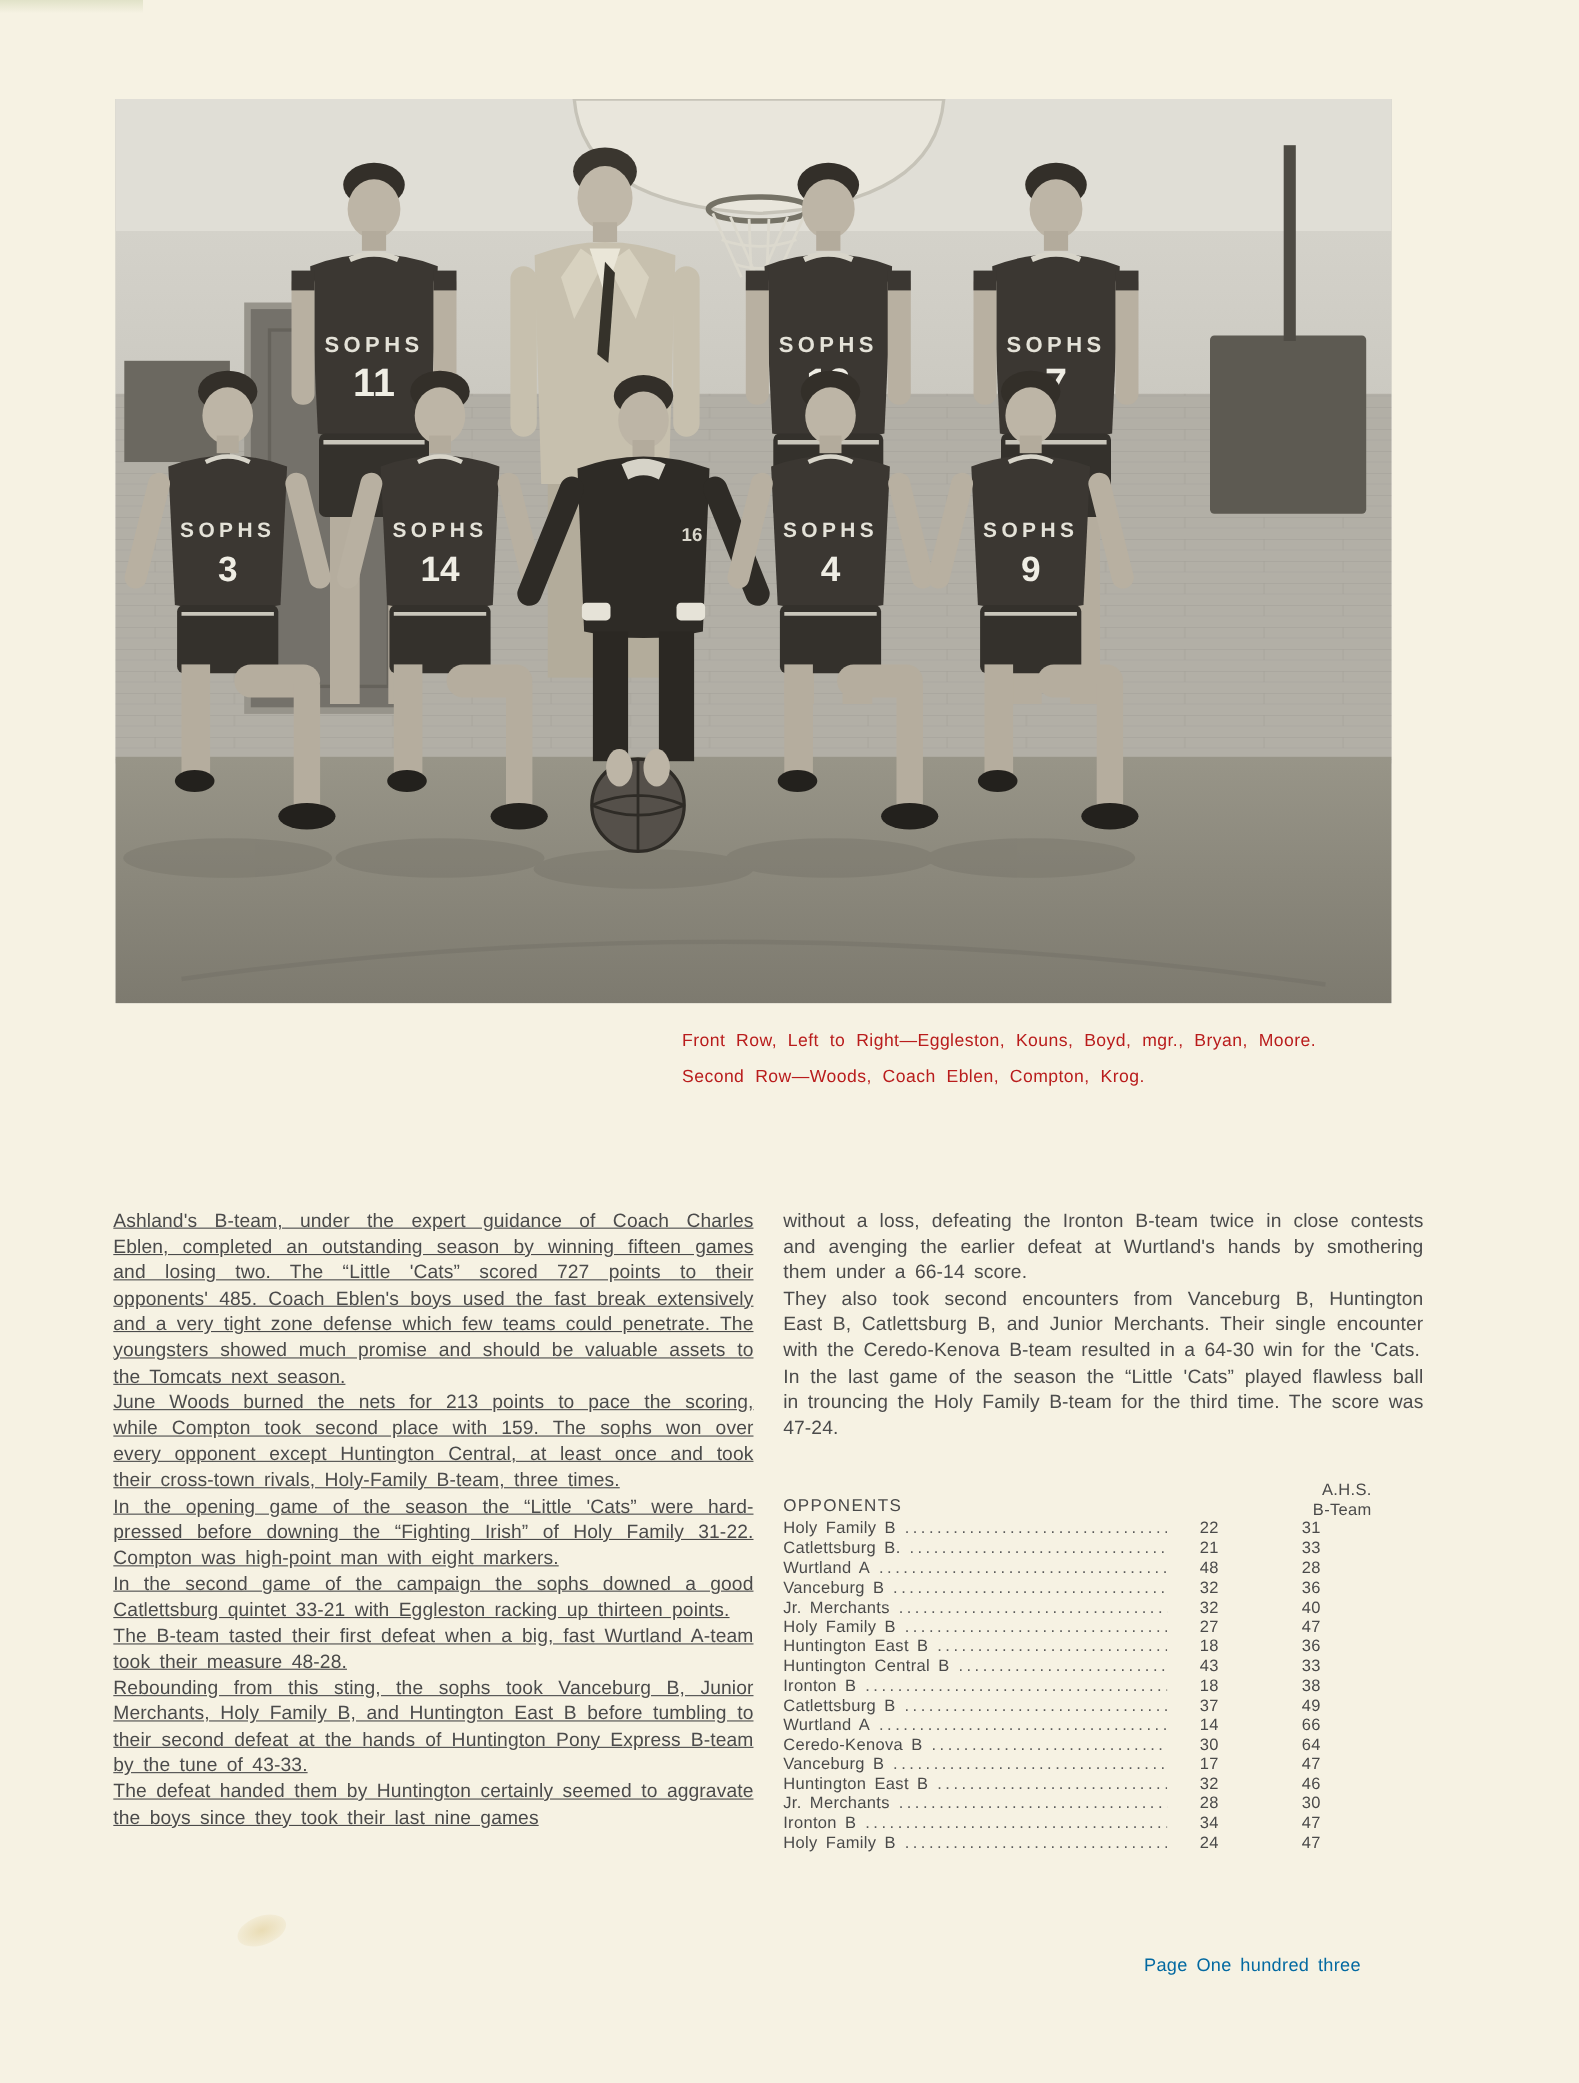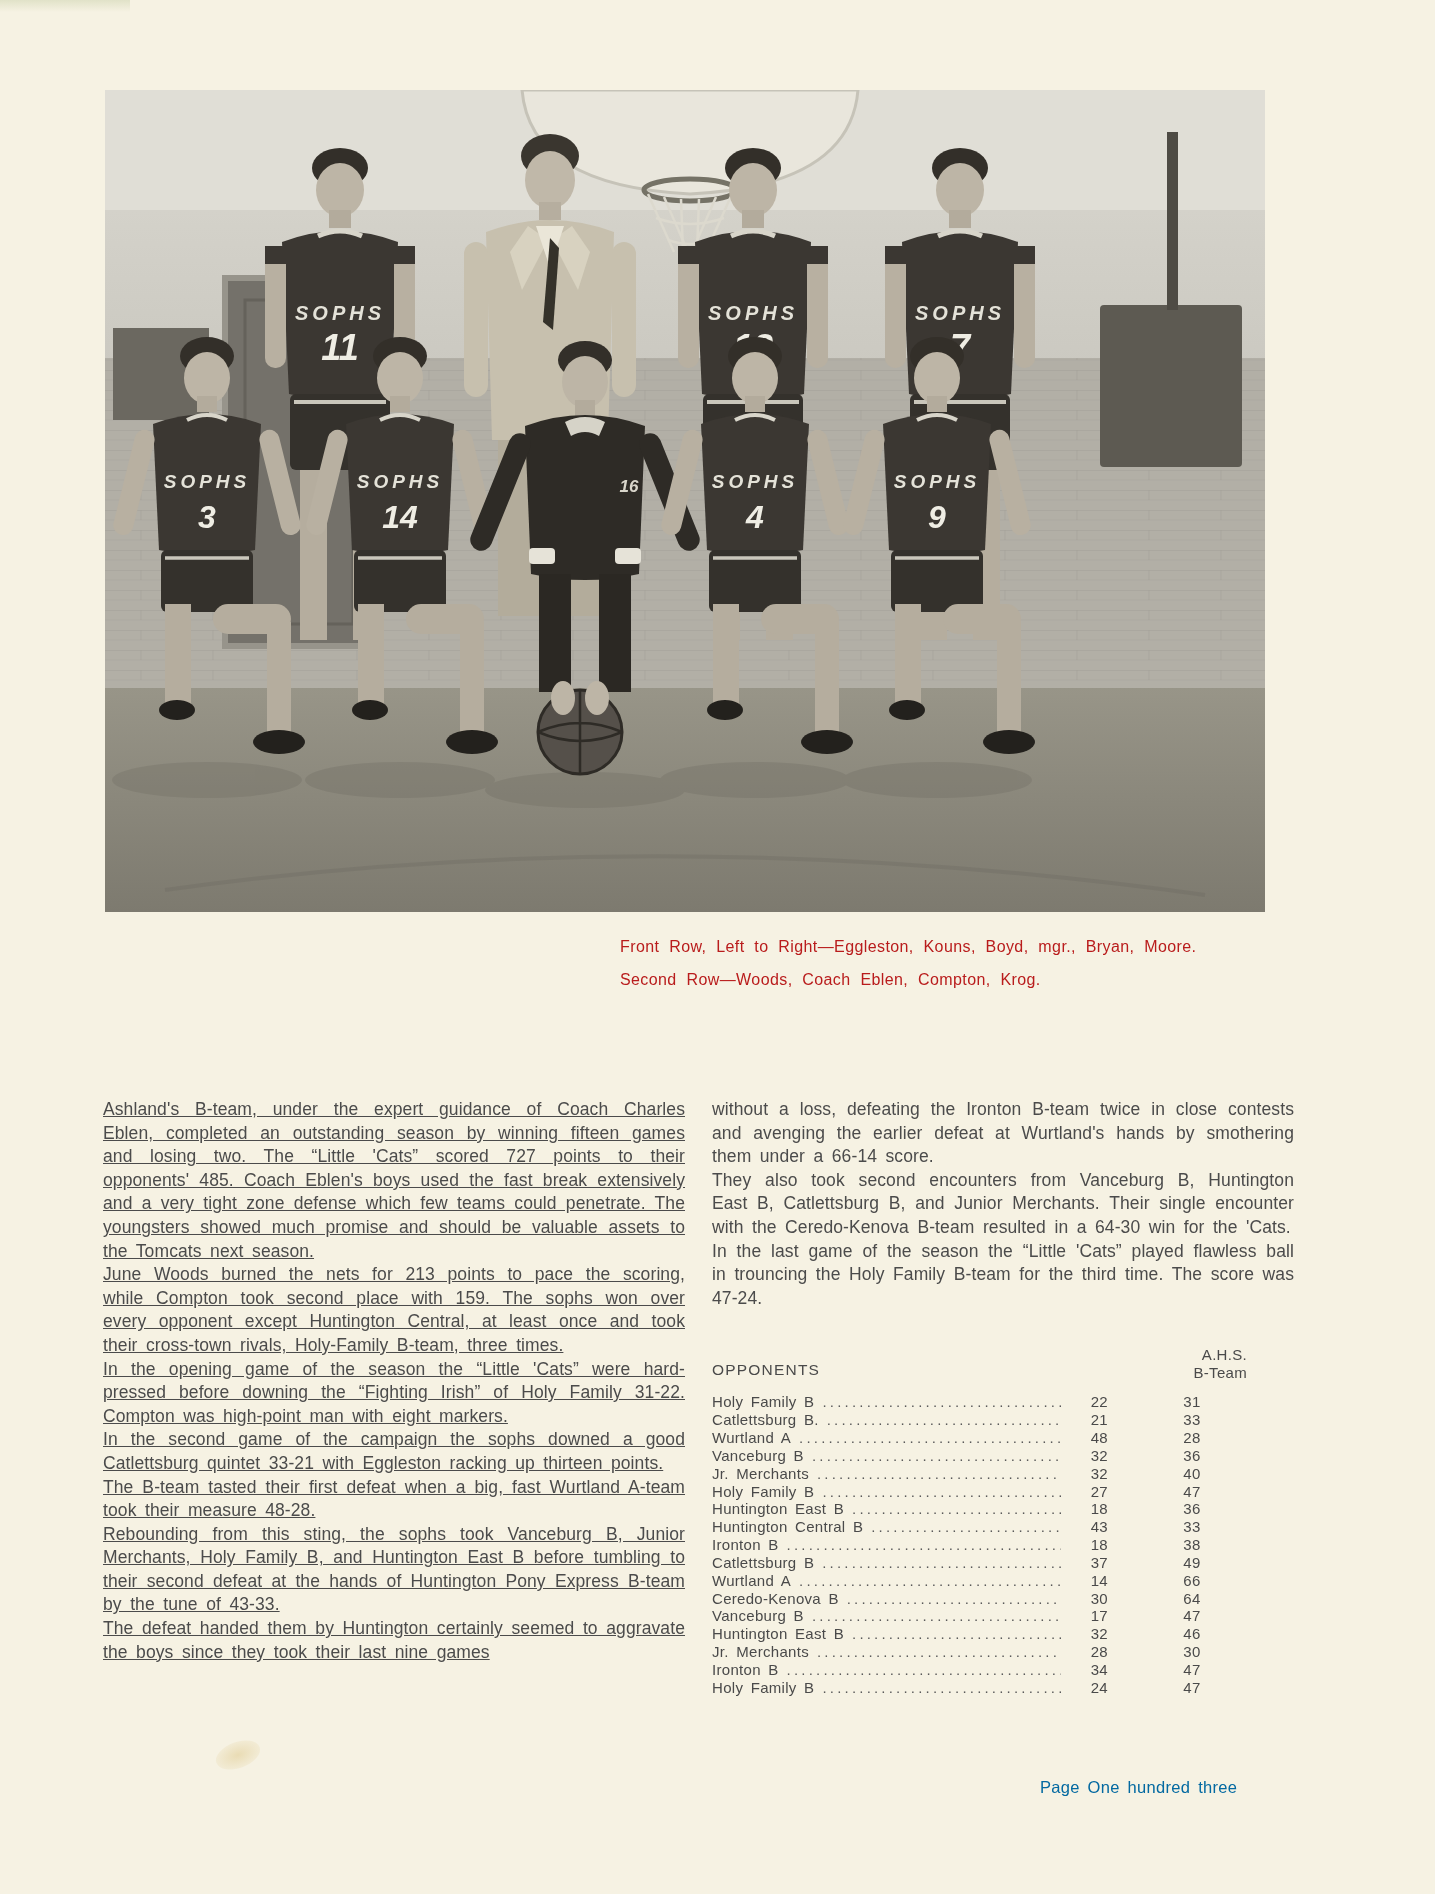--- a/index.html
+++ b/index.html
@@ -6,42 +6,42 @@
   .sheet{
     position:relative;width:1435px;height:1894px;margin:0 auto;
     background:#f6f2e3;overflow:hidden;
     font-family:"Liberation Sans",sans-serif;color:#4a4a4a;
   }
   .corner-tint{position:absolute;left:0;top:0;width:130px;height:12px;
     background:linear-gradient(to bottom,rgba(170,185,130,.28),rgba(170,185,130,0));}
   .stain{position:absolute;left:215px;top:1742px;width:46px;height:26px;border-radius:50%;
     background:radial-gradient(ellipse,rgba(214,186,110,.4),rgba(214,186,110,0));transform:rotate(-20deg);}
   
-  .photo{position:absolute;left:105px;top:90px;width:1160px;height:822px;background:#c6c4bd;font-style:italic;}
+  .photo{position:absolute;left:105px;top:90px;width:1160px;height:822px;background:#c6c4bd;}
   .photo svg{display:block;width:100%;height:100%;}
   .jersey-word{font-family:"Liberation Sans",sans-serif;font-size:20px;letter-spacing:4px;fill:#e4e2d8;font-weight:bold;}
   .jersey-word.front{font-size:19px;}
   .jersey-num{font-family:"Liberation Sans",sans-serif;font-size:36px;fill:#efede4;font-weight:bold;}
   .jersey-num.front{font-size:32px;}
   .jersey-num.small{font-size:17px;fill:#d9d6cb;}
   
   .caption{position:absolute;left:620px;top:930px;font-size:16px;color:#b91c1c;
     letter-spacing:.4px;word-spacing:5px;line-height:33px;}
   
   .headline{position:absolute;left:105px;top:1030px;width:1160px;text-align:center;
     font-size:39px;font-weight:500;color:#4f96a2;letter-spacing:.5px;word-spacing:11px;}
   
   .col{position:absolute;top:1098px;width:582px;font-size:17.5px;line-height:23.6px;
     text-align:justify;word-spacing:3.5px;letter-spacing:.1px;color:#4b4b4b;}
   .col-left{left:103px;text-decoration:underline;}
   .col-right{left:712px;}
   .col p{margin:0;}
   
   .scores{margin-top:36px;font-size:15px;letter-spacing:.3px;word-spacing:3px;color:#4a4a4a;width:535px;}
-  .scores-header{display:flex;align-items:flex-end;margin-bottom:12px;}
+  .scores-header{display:flex;align-items:flex-end;margin-bottom:0;}
   .hdr-opponents{font-size:15.5px;letter-spacing:1.2px;}
   .hdr-ahs{margin-left:auto;width:110px;text-align:right;line-height:17.5px;}
   .score-row{display:flex;align-items:baseline;line-height:17.85px;width:535px;}
   .score-row .opp{white-space:nowrap;}
   .score-row .dots{flex:1;overflow:hidden;white-space:nowrap;margin:0 5px 0 8px;letter-spacing:3.2px;color:#5a5a5a;}
   .score-row .dots::after{content:"..........................................................................";}
   .score-row .s1{width:42px;text-align:right;margin-right:29px;}
   .score-row .s2{width:110px;text-align:center;}
   
   .footer{position:absolute;left:1040px;top:1778px;width:300px;

